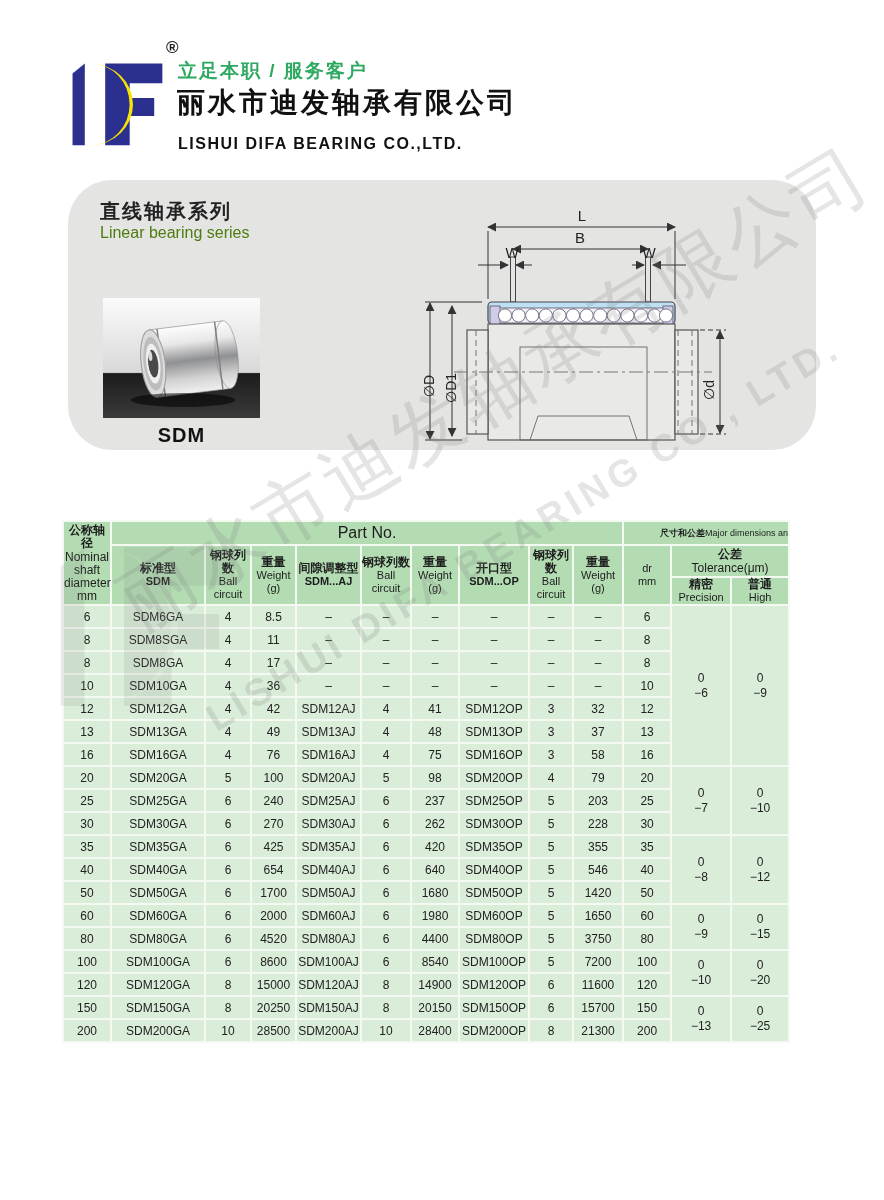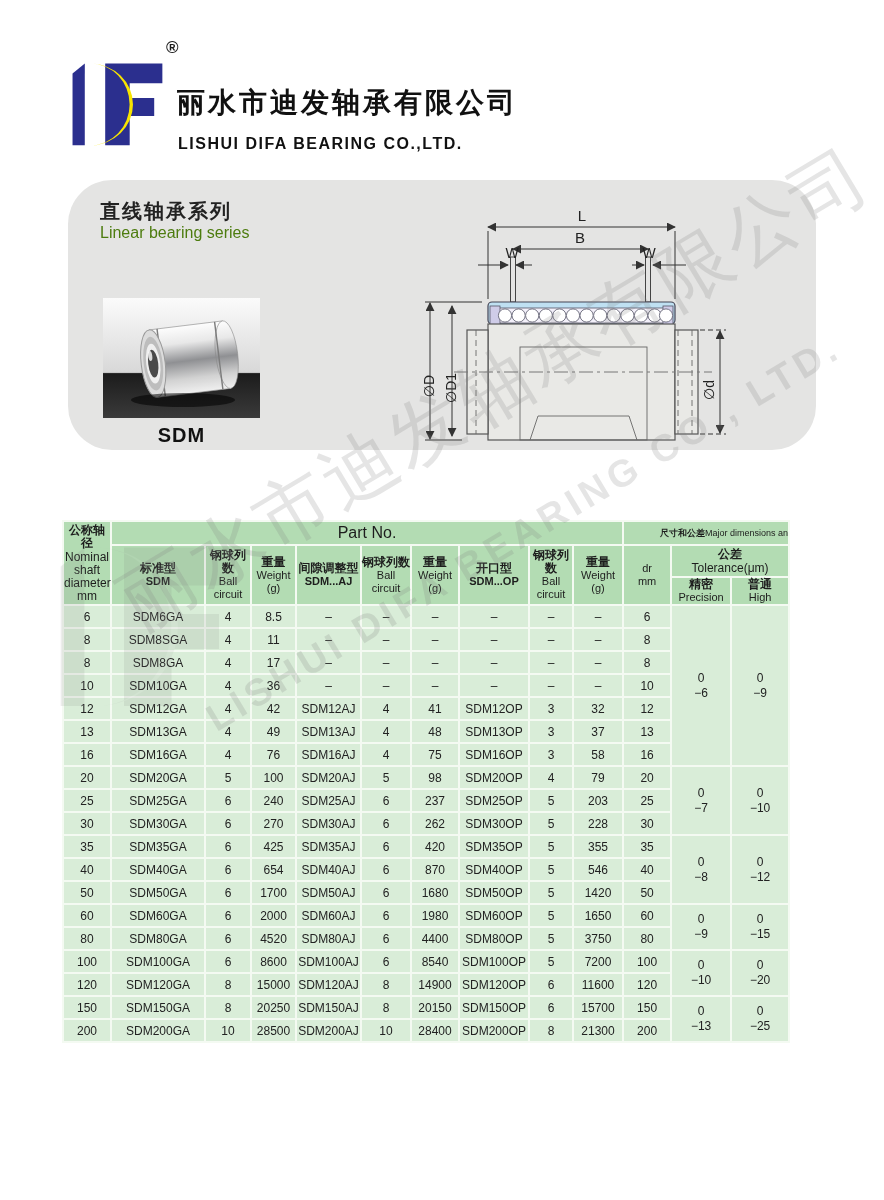--- a/index.html
+++ b/index.html
@@ -50,20 +50,21 @@
 
 <div class="page">
 
   <div class="brand">
     <svg class="logo" viewBox="0 0 120 110">
       <path d="M48 8 H118 V32 H78 V50 H108 V72 H78 V108 H48 Z" fill="#2b2f8e"></path>
       <path d="M30 8 A 52 50 0 1 1 30 108 A 45 47 0 1 0 30 8 Z" fill="#f7e400"></path>
       <path d="M8 20 L23 8 V108 H8 Z" fill="#2b2f8e"></path>
     </svg>
     <div class="reg-mark">®</div>
+    <div class="slogan">立足本职 / 服务客户</div>
     <div class="company-cn">丽水市迪发轴承有限公司</div>
     <div class="company-en">LISHUI DIFA BEARING CO.,LTD.</div>
   </div>
 
   <div class="product-box">
     <div class="series-cn">直线轴承系列</div>
     <div class="series-en">Linear bearing series</div>
 
     <svg class="photo" viewBox="0 0 157 120">
       <defs>
@@ -420,21 +421,21 @@
             <div>−12</div>
           </td>
         </tr>
         <tr>
           <td>40</td>
           <td>SDM40GA</td>
           <td>6</td>
           <td>654</td>
           <td>SDM40AJ</td>
           <td>6</td>
-          <td>870</td>
+          <td>640</td>
           <td>SDM40OP</td>
           <td>5</td>
           <td>546</td>
           <td>40</td>
         </tr>
         <tr>
           <td>50</td>
           <td>SDM50GA</td>
           <td>6</td>
           <td>1700</td>

